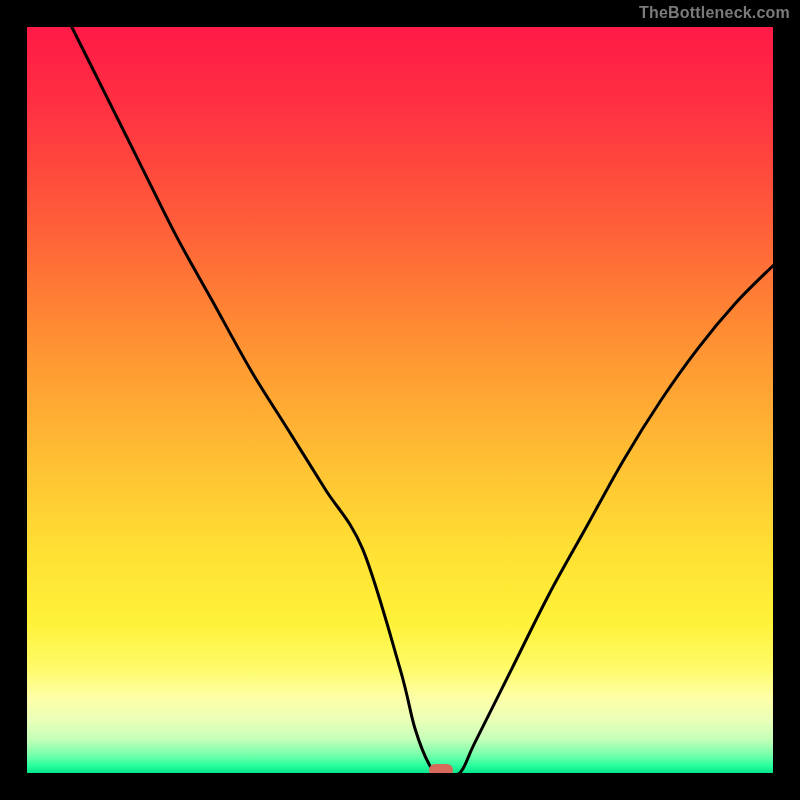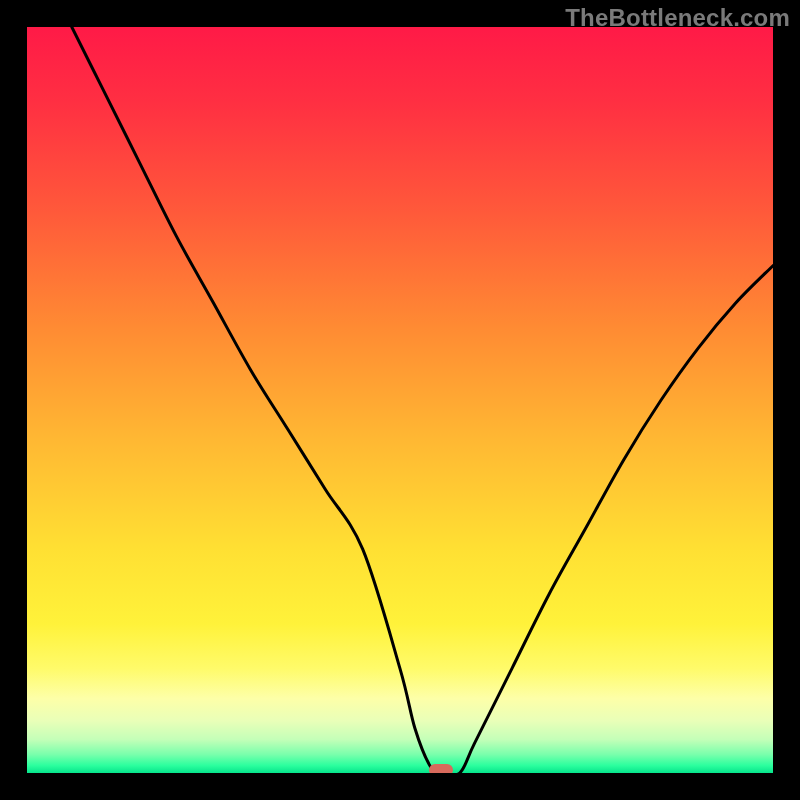--- a/index.html
+++ b/index.html
@@ -44,21 +44,21 @@
     position: absolute;
     width: 24px;
     height: 12px;
     border-radius: 6px;
   }
   .watermark {
     position: absolute;
     top: 4px;
     right: 10px;
     font-family: Arial, Helvetica, sans-serif;
-    font-size: 24px;
+    font-size: 16px;
     font-weight: bold;
     color: #7a7a7a;
     letter-spacing: 0.2px;
     user-select: none;
   }
 </style>
 </head>
 <body>
 
 <div class="frame">

